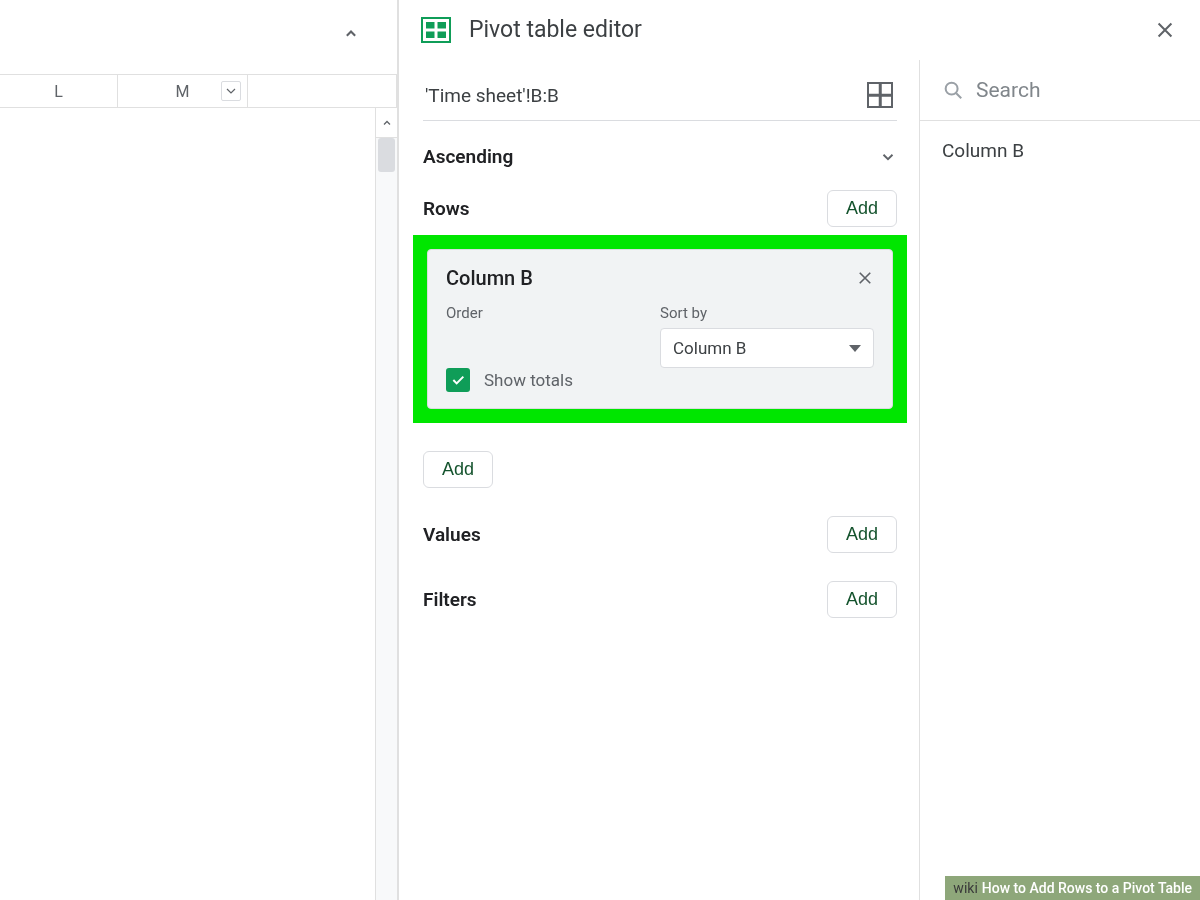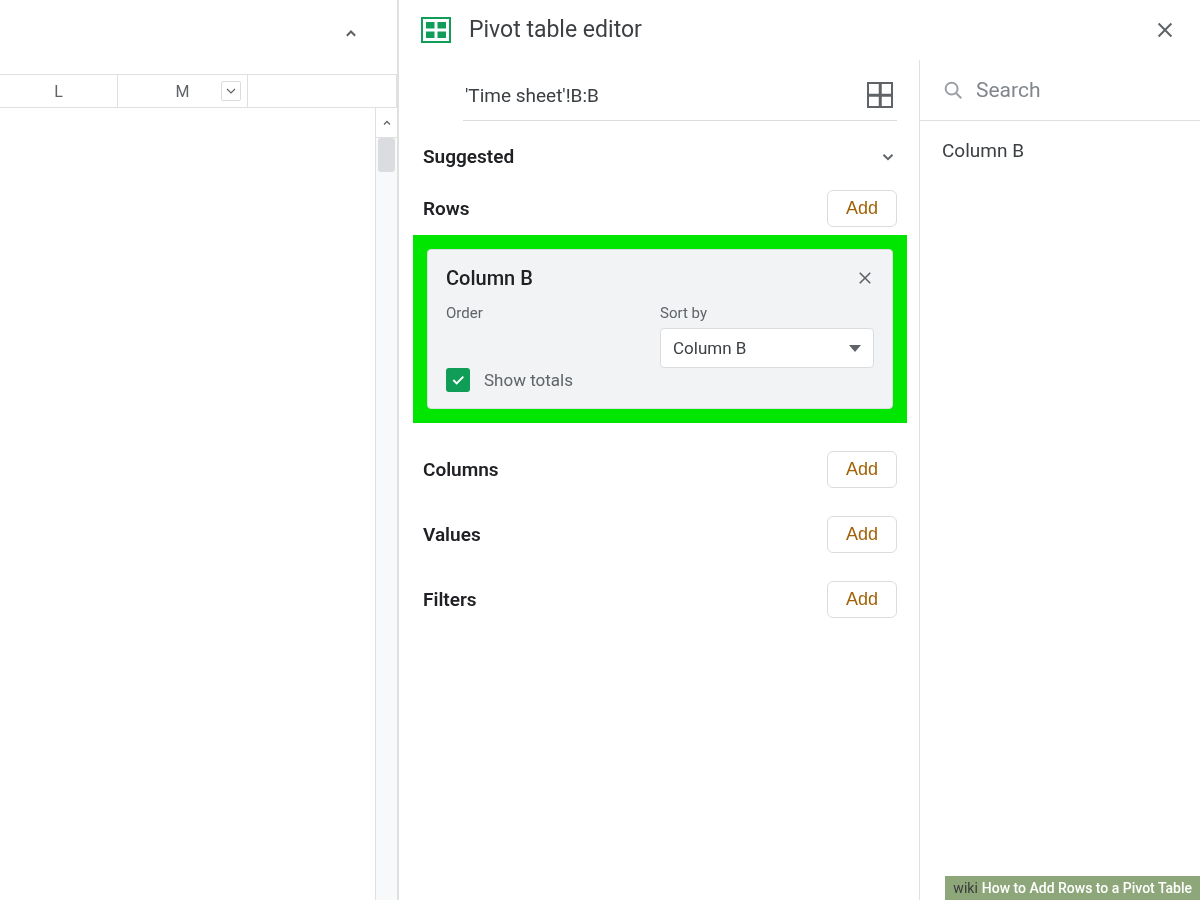--- a/index.html
+++ b/index.html
@@ -123,21 +123,20 @@
     flex:1;
     border-left:1px solid #e0e0e0;
     padding: 0;
   }
   .range-row {
     display:flex; align-items:center;
     gap:10px;
     border-bottom:1px solid #dadce0;
     padding: 10px 4px 12px 2px;
     margin-bottom: 24px;
-    margin-left: 40px;
   }
   .range-row .range-text {
     flex:1; font-size:19px; color:#3c4043;
   }
   .grid-icon {
     width:26px;height:26px; position:relative;
     border:2.5px solid #5f6368;
   }
   .grid-icon::before,.grid-icon::after{content:"";position:absolute;background:#5f6368;}
   .grid-icon::before{left:50%;top:0;bottom:0;width:2.5px;transform:translateX(-50%);}
@@ -150,21 +149,21 @@
     display:flex; align-items:center;
     margin: 18px 0 8px;
     gap: 48px;
   }
   .section-head .label {
     font-size:19px; font-weight:600; color:#202124;
     flex:1;
   }
   .add-btn {
     border:1px solid #dadce0; border-radius:6px;
-    background:#fff; color:#a16207;
+    background:#fff; color:#14532d;
     font-size:18px; font-weight:500;
     padding: 7px 18px;
     cursor:pointer;
   }
   .suggested-head {
     display:flex;align-items:center;
     font-size:19px;font-weight:600;color:#202124;
     cursor:pointer;
     margin: 8px 0 22px;
   }
@@ -278,21 +277,21 @@
 
     <div class="panel-body">
       <div class="editor-col">
 
         <div class="range-row">
           <div class="range-text">'Time sheet'!B:B</div>
           <div class="grid-icon"></div>
         </div>
 
         <div class="suggested-head">
-          <span>Suggested</span>
+          <span>Ascending</span>
           <svg width="18" height="18" viewBox="0 0 24 24">
               <path d="M6 9l6 6 6-6" fill="none" stroke="#5f6368" stroke-width="2.5"></path>
             </svg>
         </div>
 
         <div class="section">
           <div class="section-head">
             <div class="label">Rows</div>
             <button class="add-btn">Add</button>
           </div>
@@ -326,21 +325,20 @@
                     </svg>
                 </div>
                 <div class="checkbox-label">Show totals</div>
               </div>
             </div>
           </div>
         </div>
 
         <div class="section">
           <div class="section-head">
-            <div class="label">Columns</div>
             <button class="add-btn">Add</button>
           </div>
         </div>
 
         <div class="section">
           <div class="section-head">
             <div class="label">Values</div>
             <button class="add-btn">Add</button>
           </div>
         </div>

